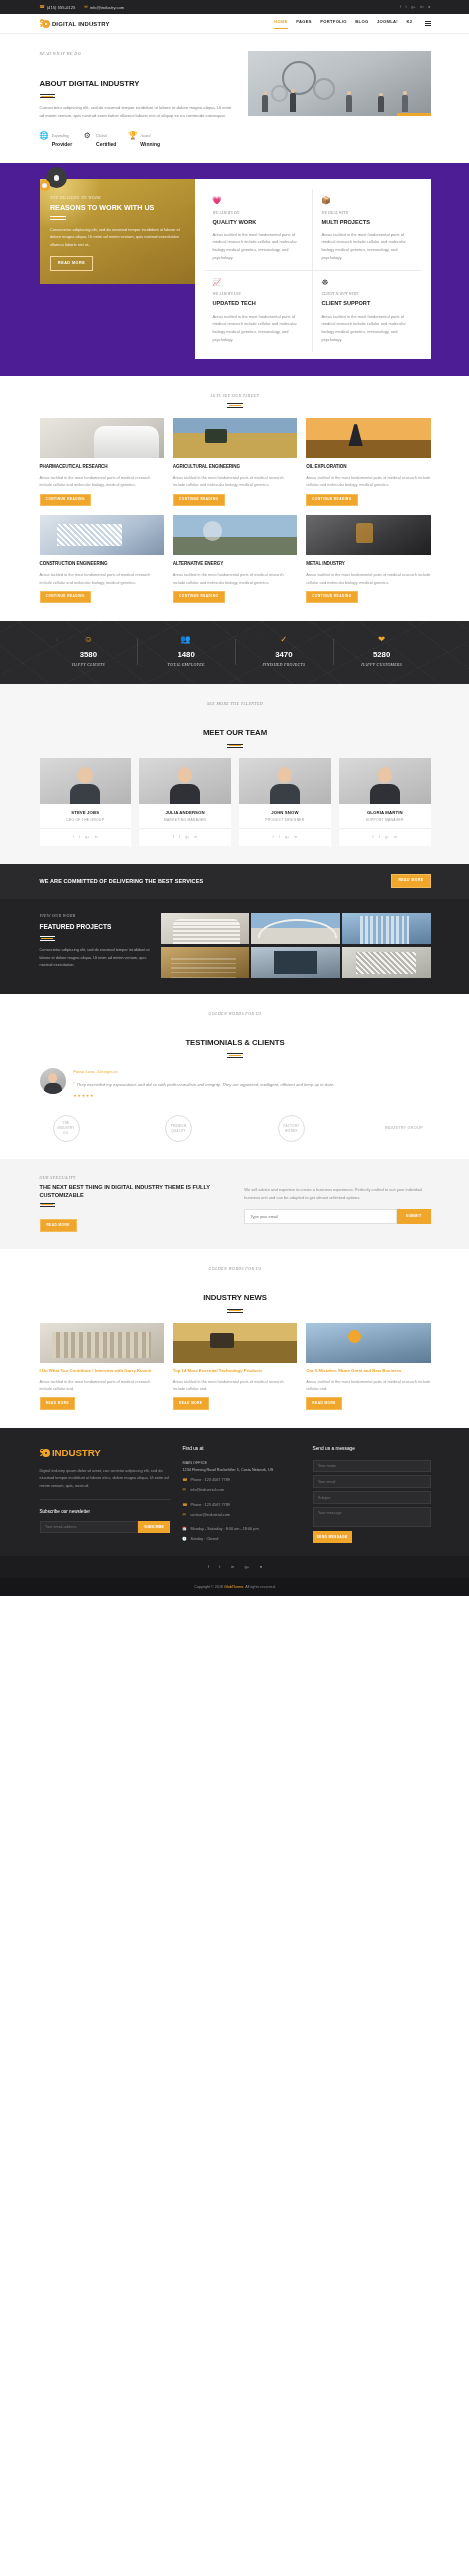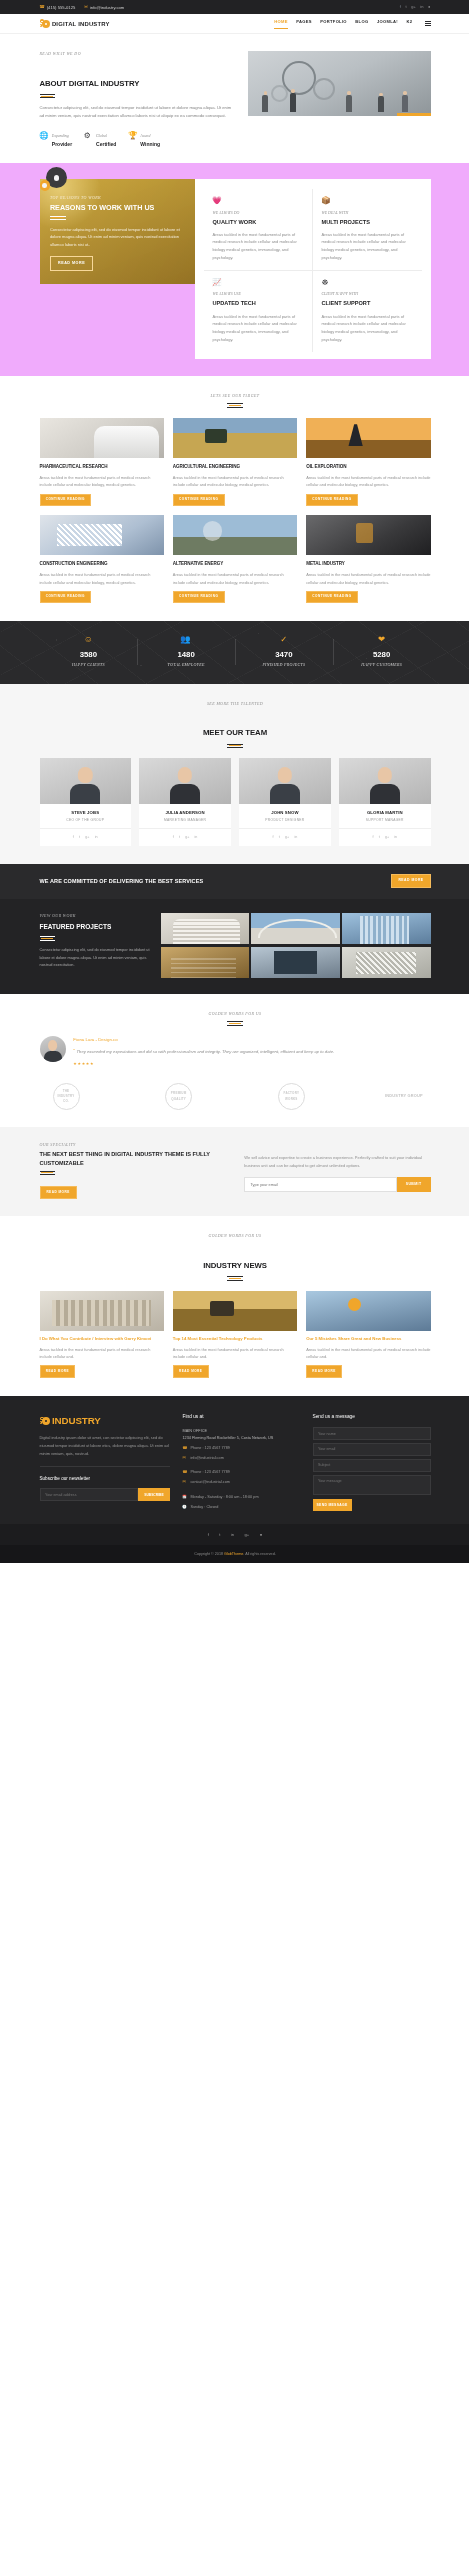--- a/index.html
+++ b/index.html
@@ -103,21 +103,21 @@
   .about-img .pp { position:absolute; bottom:0; width:5.9px; height:17px; background:#4b4f52; border-radius:2px 2px 0 0; }
   .about-img .pp::before { content:''; position:absolute; top:-3.9px; left:1.2px; width:3.5px; height:3.5px; border-radius:50%; background:#e2c3a4; }
   .about-img .pp.a { left:14.4px; background:#55595c; }
   .about-img .pp.b { left:42px; background:#3f4346; height:19px; }
   .about-img .pp.c { left:98px; background:#5a5e61; }
   .about-img .pp.d { left:130px; background:#4a4e51; height:15.7px; }
   .about-img .pp.e { left:154px; background:#60646a; }
   .about-accent { height:2.6px; background:#f0a62b; width:34px; margin-left:auto; margin-top:-2.6px; position:relative; z-index:3;}
 
   
-  .reasons { background:#f0abfc; padding:15.7px 0 17px; position:relative; }
+  .reasons { background:#4c1d95; padding:15.7px 0 17px; position:relative; }
   .reasons .container { display:flex; gap:0; }
   .reasons-left { width:155px; position:relative; }
   .reasons-card {
     position:relative; padding:15.7px 10.4px 13px; color:#fff; overflow:hidden;
     background:linear-gradient(160deg, rgba(205,168,60,.92), rgba(150,115,35,.94)),
                linear-gradient(120deg,#d8c27a,#7a6530);
     min-height:99px;
   }
   .reasons-card::before {
     content:''; position:absolute; left:-9px; top:-15.7px; width:72px; height:72px; border-radius:50%;
@@ -641,20 +641,21 @@
         <div class="pj pj4"></div>
         <div class="pj pj5"></div>
         <div class="pj pj6"></div>
       </div>
     </div>
   </div>
 
   <div class="testi">
     <div class="container">
       <div class="eyebrow">GOLDEN WORDS FOR US</div>
+      <h2 class="sect">TESTIMONIALS &amp; CLIENTS</h2>
       <div class="ul-sep center">
           <i></i>
           <i class="mid"></i>
           <i></i>
         </div>
       <div class="tq">
         <div class="av"></div>
         <div class="body">
           <div class="nm"><span>Fiona Lara</span><span> - Design.co</span></div>
           <div class="txt"><span class="qm">“</span><span>They exceeded my expectations and did so with professionalism and integrity. They are organized, intelligent, efficient and keep up to date.</span></div>

